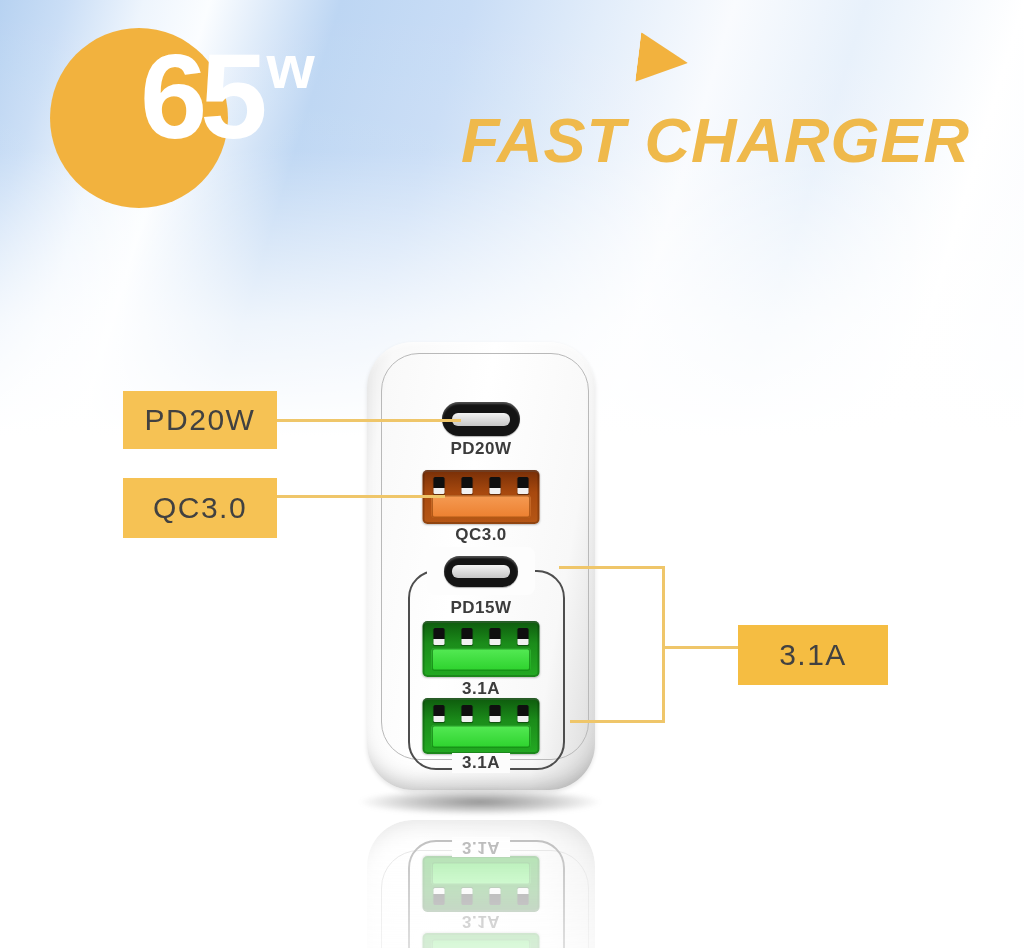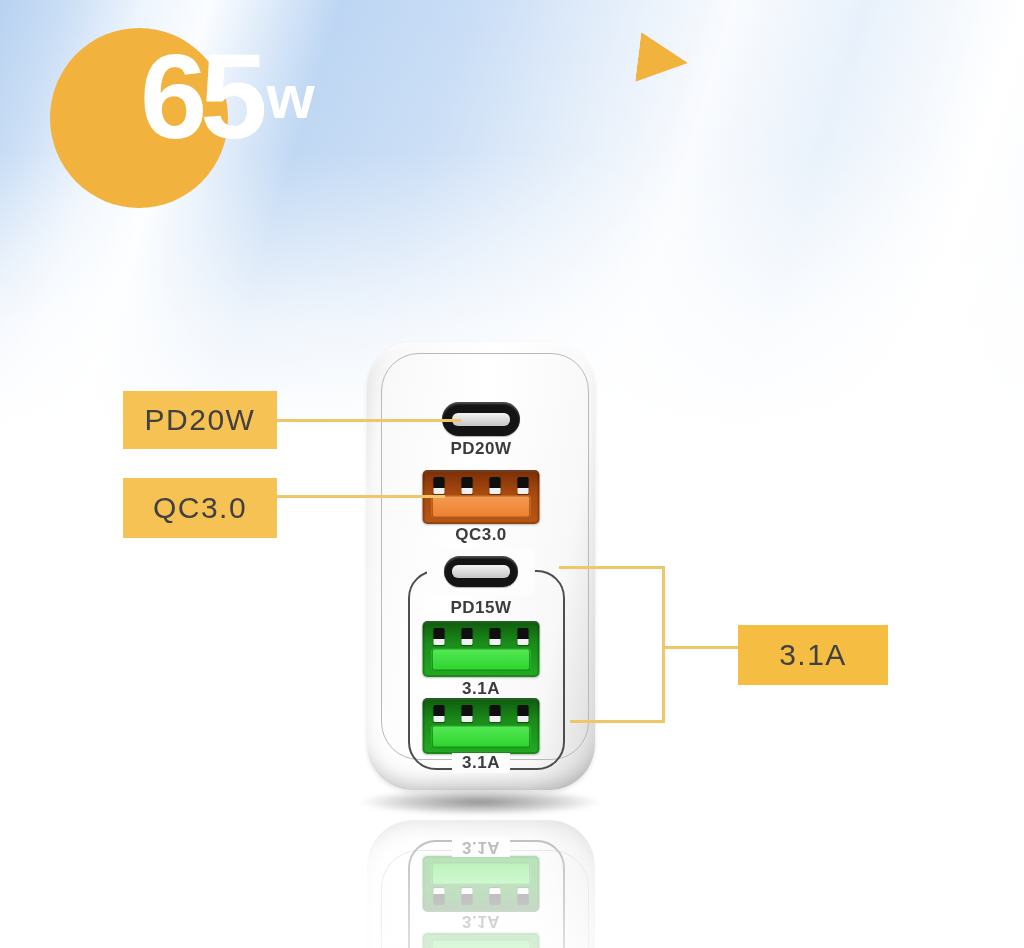--- a/index.html
+++ b/index.html
@@ -12,21 +12,21 @@
       linear-gradient(to bottom, rgba(255,255,255,0) 0%, rgba(255,255,255,0.05) 16%, rgba(255,255,255,0.75) 34%, #ffffff 46%),
       linear-gradient(107deg,
         #b7d2f1 0%, #cadef6 5%, #eef5fd 11%, #fbfdff 16%,
         #bdd6f3 26%, #c9ddf6 36%, #e2edfa 46%, #f9fbfe 56%,
         #e8f1fb 66%, #ffffff 78%, #f6f9fd 90%, #ffffff 100%);
   }
 
   
   .badge-circle{position:absolute;left:50px;top:28px;width:178px;height:180px;border-radius:50%;
     background:var(--accent,#F2B23E);}
-  .badge-text{position:absolute;left:140px;top:36px;display:flex;align-items:center;color:#fff;font-weight:bold;}
+  .badge-text{position:absolute;left:140px;top:36px;display:flex;align-items:flex-start;color:#fff;font-weight:bold;}
   .badge-num{font-size:121px;line-height:1;letter-spacing:-7px;}
   .badge-unit{font-size:62px;line-height:1;margin-left:6px;letter-spacing:-1px;}
 
   
   .headline-triangle{position:absolute;left:638px;top:35px;width:50px;height:50px;
     background:var(--accent,#F2B23E);clip-path:polygon(0 0,100% 50%,0 100%);transform:rotate(7deg);}
   .headline-title{position:absolute;left:461px;top:104px;width:500px;font-size:63px;font-style:italic;
     font-weight:bold;color:var(--headline,#EFB94B);letter-spacing:1px;white-space:nowrap;}
 
   
@@ -90,20 +90,21 @@
 <div class="stage">
   <div class="bg"></div>
 
   <div class="badge-circle"></div>
   <div class="badge-text">
     <span class="badge-num">65</span>
     <span class="badge-unit">w</span>
   </div>
 
   <div class="headline-triangle"></div>
+  <div class="headline-title">FAST CHARGER</div>
 
   <div class="charger">
     <div class="plate"></div>
     <div class="group-outline"></div>
 
     <div class="cport usbc usbc-1">
       <div class="usbc-slot"></div>
     </div>
     <div class="portlabel pl-1">PD20W</div>
 

